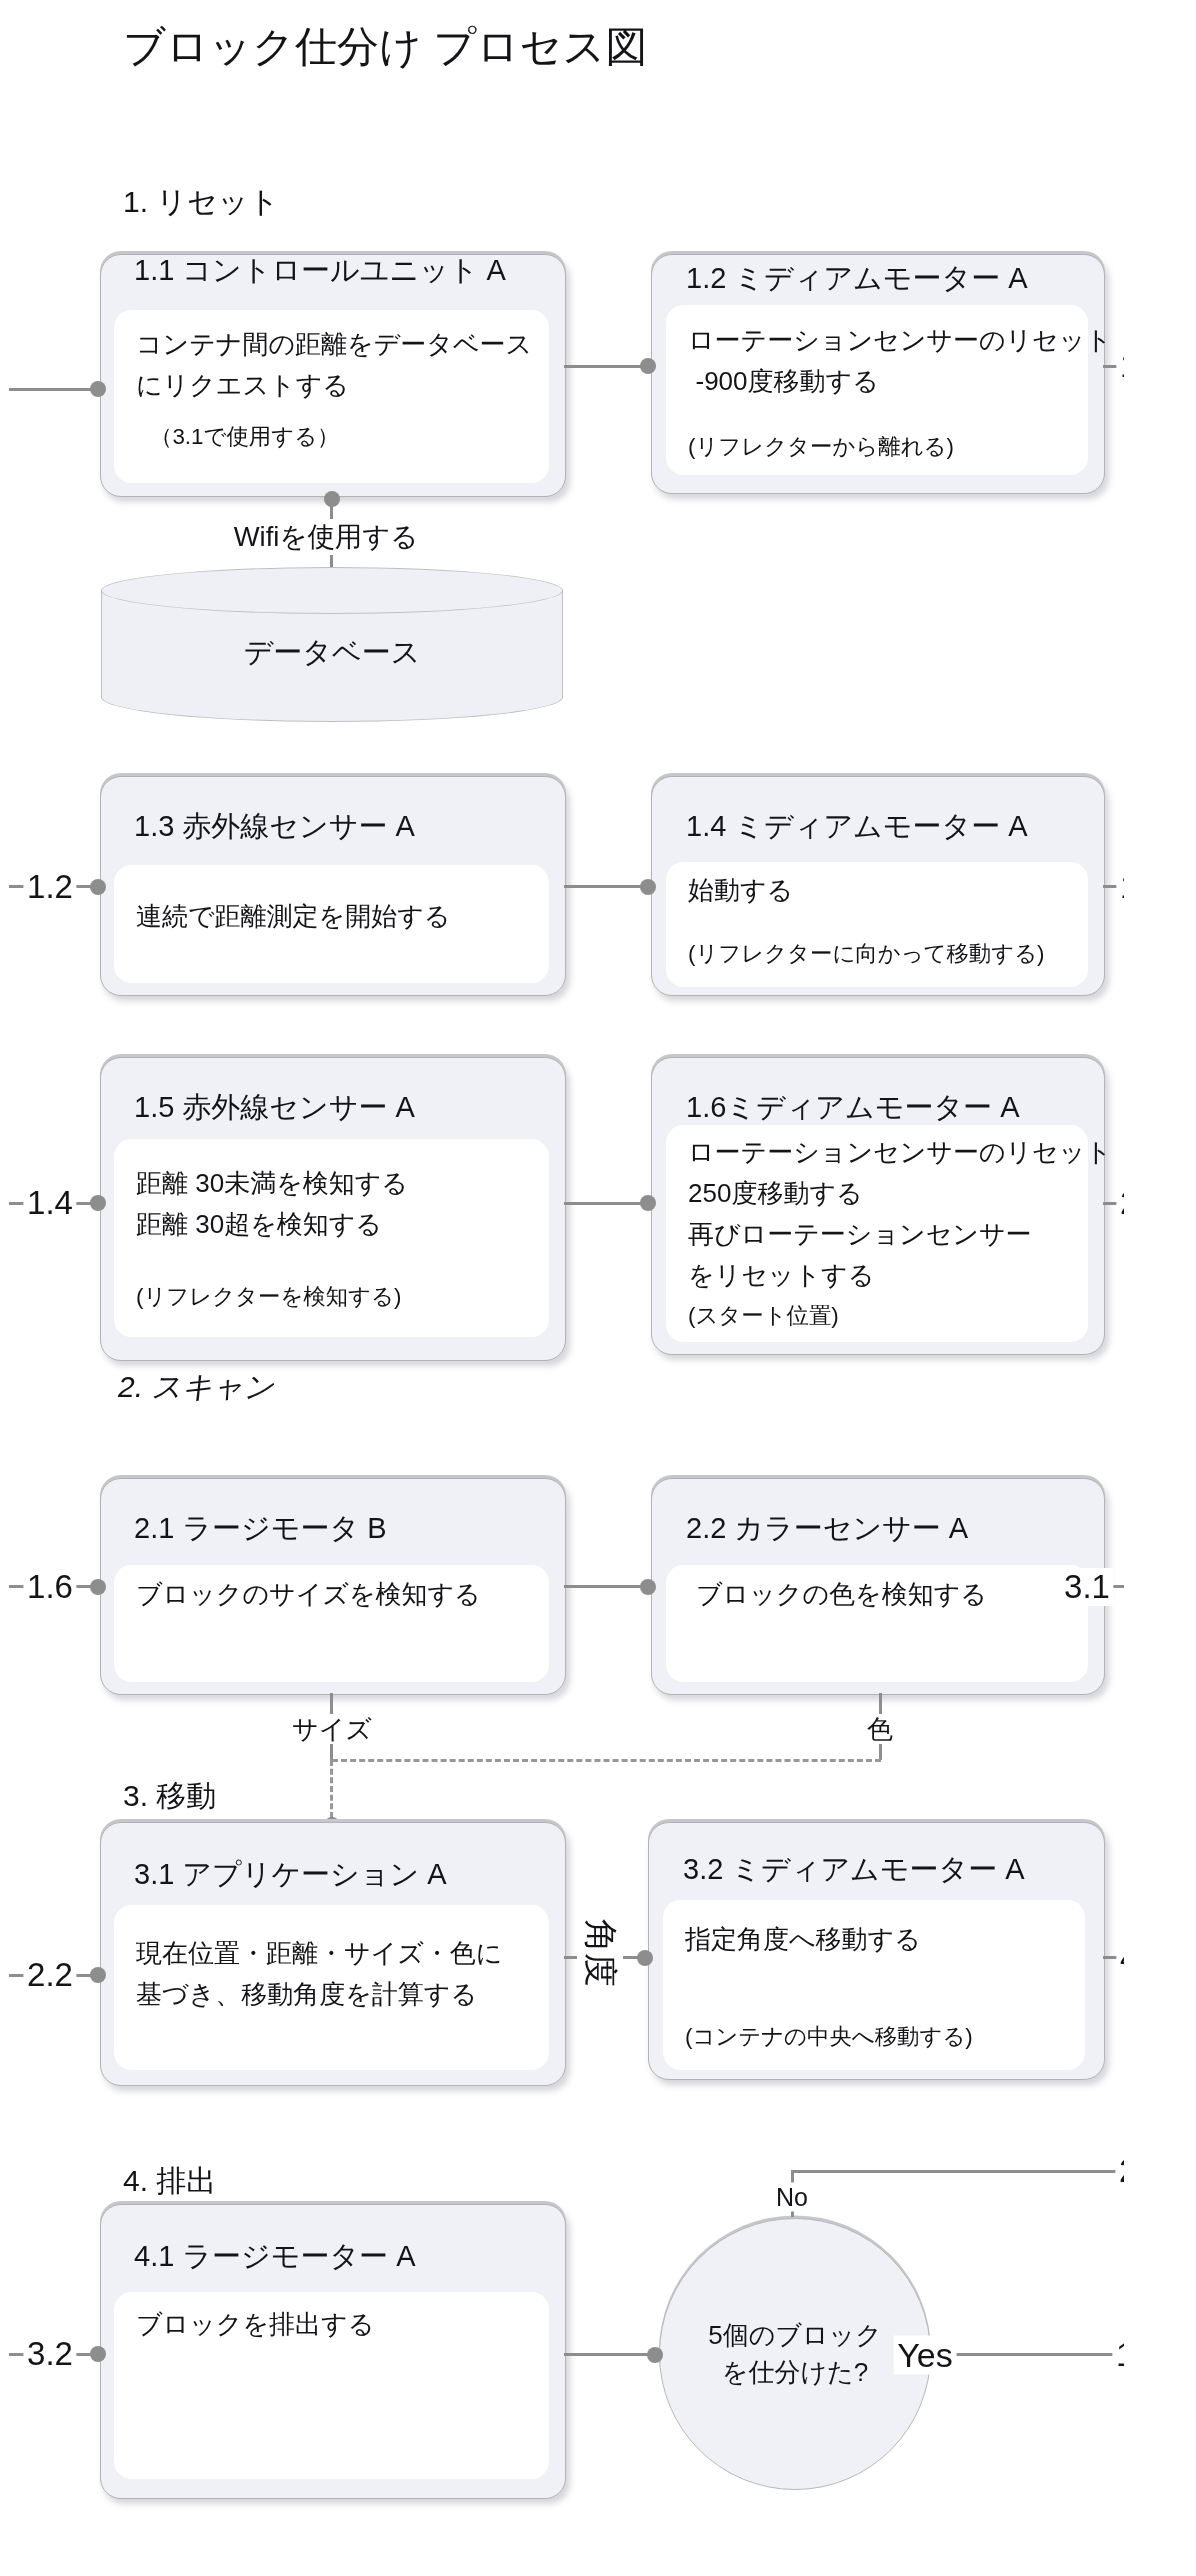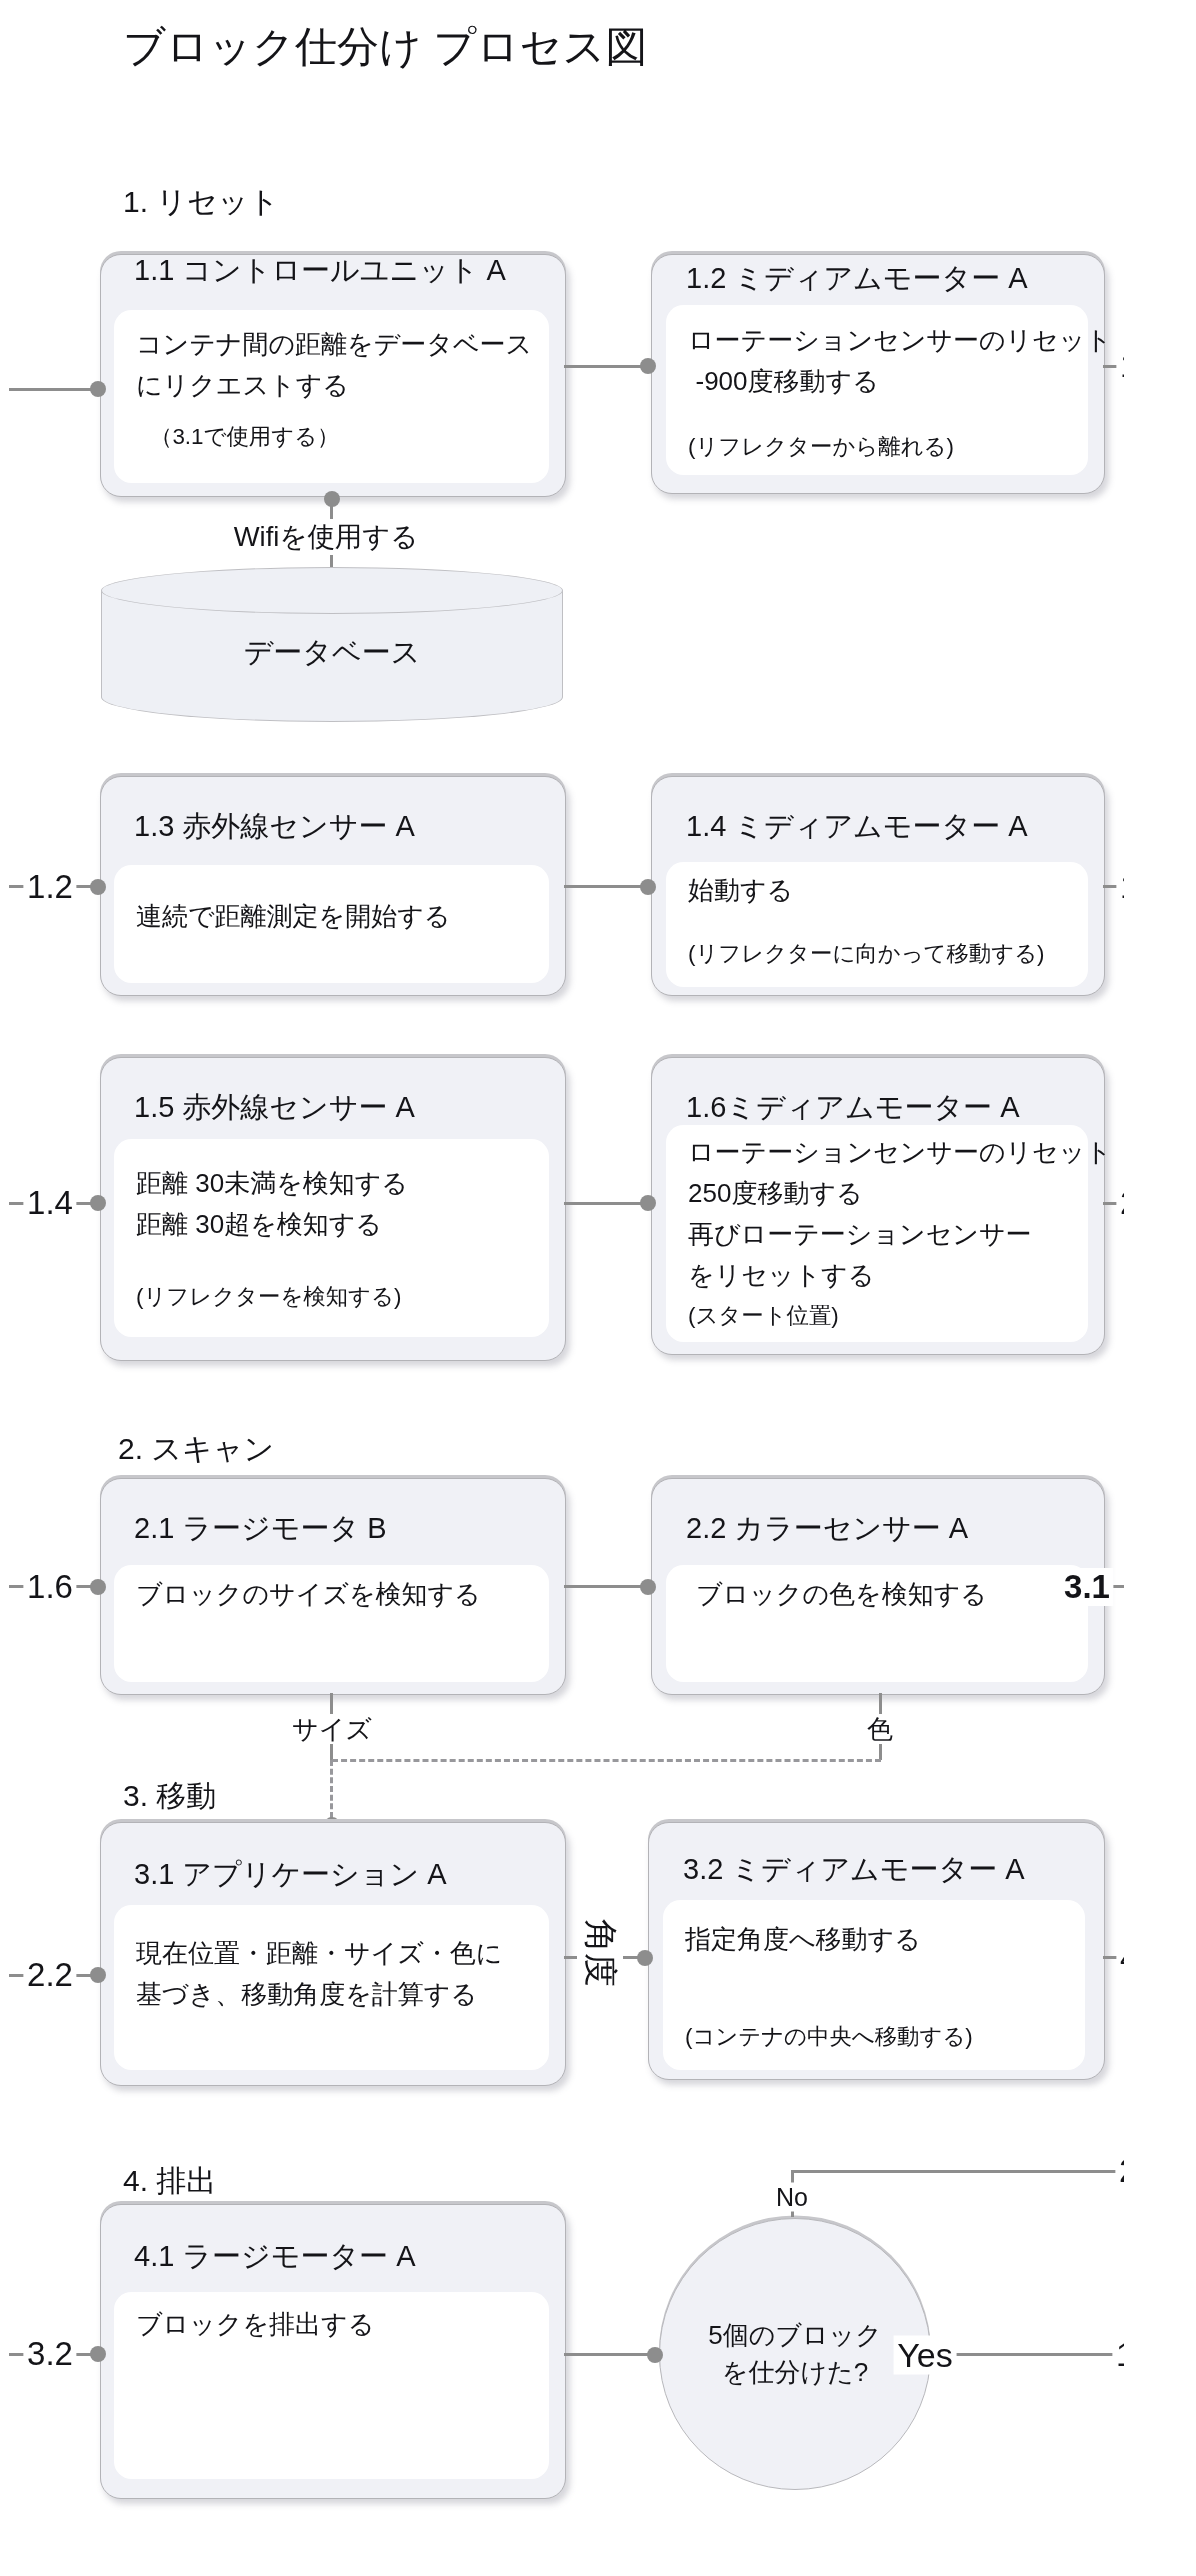--- a/index.html
+++ b/index.html
@@ -33,21 +33,21 @@
   .rot{transform:translate(-50%,-50%) rotate(90deg);}
 </style>
 </head>
 <body>
 
 <div id="canvas">
 
   <div class="t title" style="left:123px;top:18.7px;">ブロック仕分け プロセス図</div>
 
   <div class="t sec" style="left:123px;top:182px;">1. リセット</div>
-  <div class="t sec" style="left:118px;top:1429px;">2. スキャン</div>
+  <div class="t sec" style="left:118px;top:1367px;font-style:italic;">2. スキャン</div>
   <div class="t sec" style="left:123px;top:1776px;">3. 移動</div>
   <div class="t sec" style="left:123px;top:2161px;">4. 排出</div>
 
   <div class="box" style="left:100px;top:254px;width:464px;height:241px;"></div>
   <div class="t boxtitle" style="left:134px;top:251px;">1.1 コントロールユニット A</div>
   <div class="panel" style="left:114px;top:310px;width:435px;height:173px;"></div>
   <div class="t body" style="left:136px;top:324px;">
     <span>コンテナ間の距離をデータベース</span>
     <span>にリクエストする</span>
   </div>
@@ -143,21 +143,21 @@
   <div class="t body" style="left:688px;top:1574px;margin-left:8px;">
     <span>ブロックの色を検知する</span>
   </div>
 
   <div class="hline" style="left:9.4px;top:1585px;width:89px;"></div>
   <div class="lbl" style="left:50px;top:1587px;">1.6</div>
   <div class="dot" style="left:98px;top:1587px;"></div>
   <div class="hline" style="left:564px;top:1585px;width:87px;"></div>
   <div class="dot" style="left:648px;top:1587px;"></div>
   <div class="hline" style="left:1103px;top:1585px;width:80px;"></div>
-  <div class="lbl" style="left:1087px;top:1587px;font-weight:bold;">3.1</div>
+  <div class="lbl" style="left:1087px;top:1587px;">3.1</div>
   <div class="dot" style="left:1183px;top:1587px;"></div>
 
   <div class="vline" style="left:330px;top:1693px;height:20.6px;"></div>
   <div class="t" style="left:332px;top:1729px;font-size:26px;transform:translate(-50%,-50%);">サイズ</div>
   <div class="vline" style="left:330px;top:1744px;height:15.6px;"></div>
   <div class="vline" style="left:879px;top:1693px;height:20.6px;"></div>
   <div class="t" style="left:880px;top:1729px;font-size:26px;transform:translate(-50%,-50%);">色</div>
   <div class="vline" style="left:879px;top:1744px;height:15.6px;"></div>
   <div class="dashh" style="left:332px;top:1759px;width:549px;"></div>
   <div class="dashv" style="left:330px;top:1760px;height:58px;"></div>

